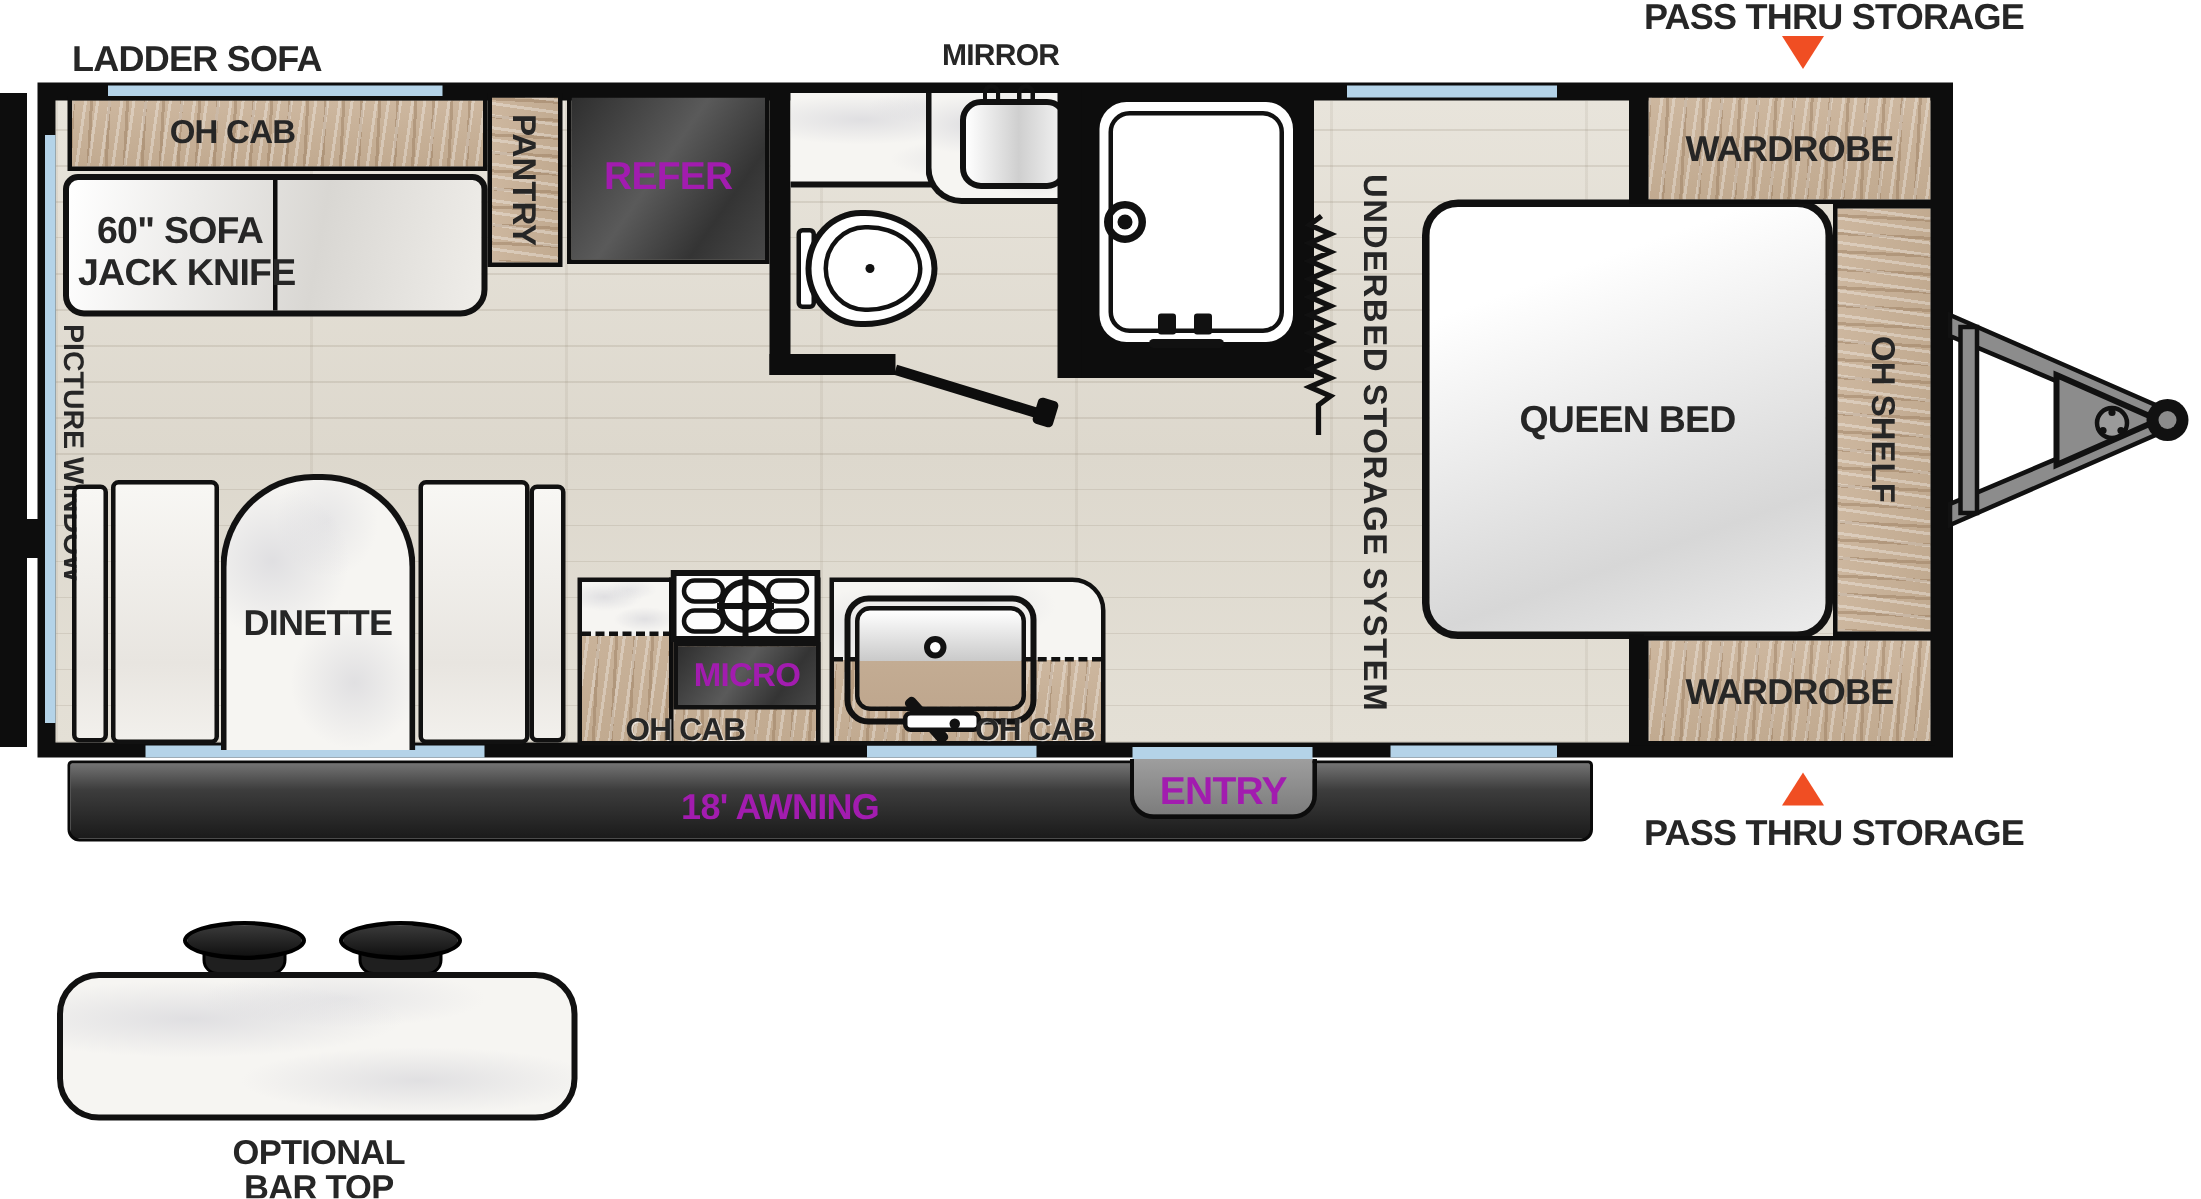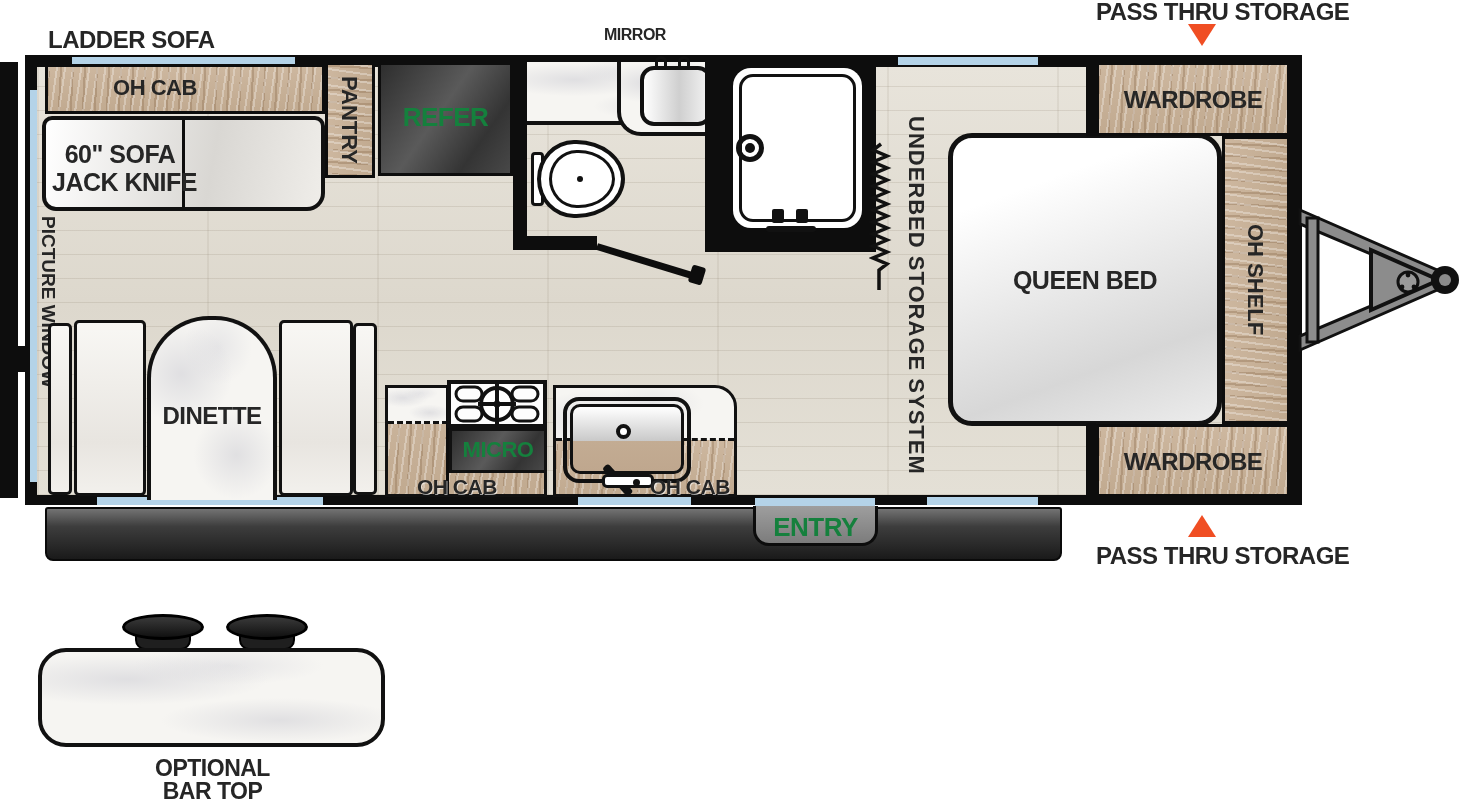--- a/index.html
+++ b/index.html
@@ -1,21 +1,21 @@
 <!DOCTYPE html>
 <html><head>
 <meta charset="utf-8">
 <style>
   html,body{margin:0;padding:0;background:#ffffff;}
   .canvas{position:relative;width:1467px;height:799px;background:#fff;overflow:hidden;
           font-family:"Liberation Sans", sans-serif;}
   .abs{position:absolute;}
   .lbl{position:absolute;font-weight:bold;color:#262626;white-space:nowrap;letter-spacing:-0.5px;}
   .lbl-c{text-align:center;}
-  .white{color:#15803d;}
+  .white{color:#a21caf;}
   .vlbl{position:absolute;font-weight:bold;color:#262626;writing-mode:vertical-lr;
         text-orientation:mixed;white-space:nowrap;letter-spacing:0px;text-align:center;}
   .wall{position:absolute;background:#0d0d0d;}
   .window{position:absolute;background:#b4d3e8;}
   .floor{background:
       repeating-linear-gradient(90deg, rgba(125,112,92,0.10) 0 2px, rgba(0,0,0,0) 2px 170px),
       repeating-linear-gradient(0deg, rgba(125,112,92,0.16) 0 1px, rgba(0,0,0,0) 1px 24px),
       linear-gradient(180deg,#e8e4db,#ddd8cd 55%,#e4e0d6);}
   .wood{background:
       repeating-linear-gradient(98deg, rgba(255,255,255,0.30) 0 2px, rgba(0,0,0,0) 2px 8px),
@@ -39,21 +39,21 @@
               border-top:22px solid #f04e23;}
   .arrow-up{width:0;height:0;border-left:14px solid transparent;border-right:14px solid transparent;
             border-bottom:22px solid #f04e23;}
 </style>
 </head>
 <body>
 
 <div class="canvas">
 
   <div class="lbl" style="left:48px;top:26px;font-size:24px;">LADDER SOFA</div>
-  <div class="lbl" style="left:604px;top:26px;font-size:16px;">MIRROR</div>
+  <div class="lbl" style="left:628px;top:26px;font-size:20px;">MIRROR</div>
   <div class="lbl" style="left:1096px;top:-2px;font-size:24px;">PASS THRU STORAGE</div>
   <div class="abs arrow-down" style="left:1188px;top:24px;"></div>
   <div class="abs arrow-up" style="left:1188px;top:515px;"></div>
   <div class="lbl" style="left:1096px;top:542px;font-size:24px;">PASS THRU STORAGE</div>
 
   <div class="wall" style="left:25px;top:55px;width:1277px;height:450px;"></div>
   <div class="abs floor" style="left:37px;top:67px;width:1253px;height:428px;"></div>
 
   <div class="wall" style="left:0px;top:62px;width:18px;height:436px;"></div>
   <div class="wall" style="left:16px;top:346px;width:10px;height:26px;"></div>
@@ -176,20 +176,21 @@
   <div class="abs" style="left:556px;top:438px;width:178px;height:0px;border-top:3px dashed #111;"></div>
   <div class="abs" style="left:563px;top:397px;width:128px;height:86px;border:4px solid #111;border-radius:16px;box-sizing:border-box;"></div>
   <div class="abs" style="left:570px;top:404px;width:114px;height:70px;border:3px solid #111;border-radius:10px;box-sizing:border-box;background:linear-gradient(180deg,#ffffff,#c9c9c9 34px,#c3ac93 34px,#bfa78e);"></div>
   <div class="abs" style="left:616px;top:424px;width:15px;height:15px;border:4px solid #111;border-radius:50%;box-sizing:border-box;background:#fff;"></div>
   <div class="abs" style="left:605px;top:462px;width:38px;height:8px;background:#111;border-radius:3px;transform:rotate(48deg);transform-origin:left center;"></div>
   <div class="abs" style="left:602px;top:474px;width:52px;height:14px;background:#fff;border:3px solid #111;border-radius:5px;box-sizing:border-box;"></div>
   <div class="abs" style="left:633px;top:479px;width:7px;height:7px;background:#111;border-radius:50%;"></div>
   <div class="lbl" style="left:650px;top:475px;font-size:21px;text-shadow:1px 1px 0 rgba(255,255,255,0.6);">OH CAB</div>
 
   <div class="abs" style="left:45px;top:507px;width:1017px;height:54px;background:linear-gradient(180deg,#737373,#3d3d3d 35%,#1a1a1a);border:2px solid #0a0a0a;border-radius:3px 3px 8px 8px;box-sizing:border-box;"></div>
+  <div class="lbl lbl-c white" style="left:430px;top:525px;width:180px;font-size:24px;">18' AWNING</div>
   <div class="abs" style="left:753px;top:506px;width:125px;height:40px;background:linear-gradient(180deg,#9e9e9e,#7c7c7c);border:3px solid #0c0c0c;border-top:none;border-radius:0 0 16px 16px;box-sizing:border-box;"></div>
   <div class="lbl lbl-c white" style="left:753px;top:512px;width:125px;font-size:26px;">ENTRY</div>
 
   <div class="abs" style="left:122px;top:632px;width:56px;height:18px;background:#1f1f1f;border:2px solid #000;border-radius:0 0 10px 10px;box-sizing:border-box;margin-left:13px;"></div>
   <div class="abs" style="left:122px;top:614px;width:82px;height:26px;background:linear-gradient(180deg,#3a3a3a,#111);border:3px solid #000;border-radius:50%;box-sizing:border-box;"></div>
   <div class="abs" style="left:226px;top:632px;width:56px;height:18px;background:#1f1f1f;border:2px solid #000;border-radius:0 0 10px 10px;box-sizing:border-box;margin-left:13px;"></div>
   <div class="abs" style="left:226px;top:614px;width:82px;height:26px;background:linear-gradient(180deg,#3a3a3a,#111);border:3px solid #000;border-radius:50%;box-sizing:border-box;"></div>
   <div class="abs marble" style="left:38px;top:648px;width:347px;height:99px;border:4px solid #111;border-radius:28px;box-sizing:border-box;"></div>
   <div class="lbl lbl-c" style="left:120px;top:757px;width:185px;font-size:23px;line-height:1.0;">
     <span>OPTIONAL</span><br>

